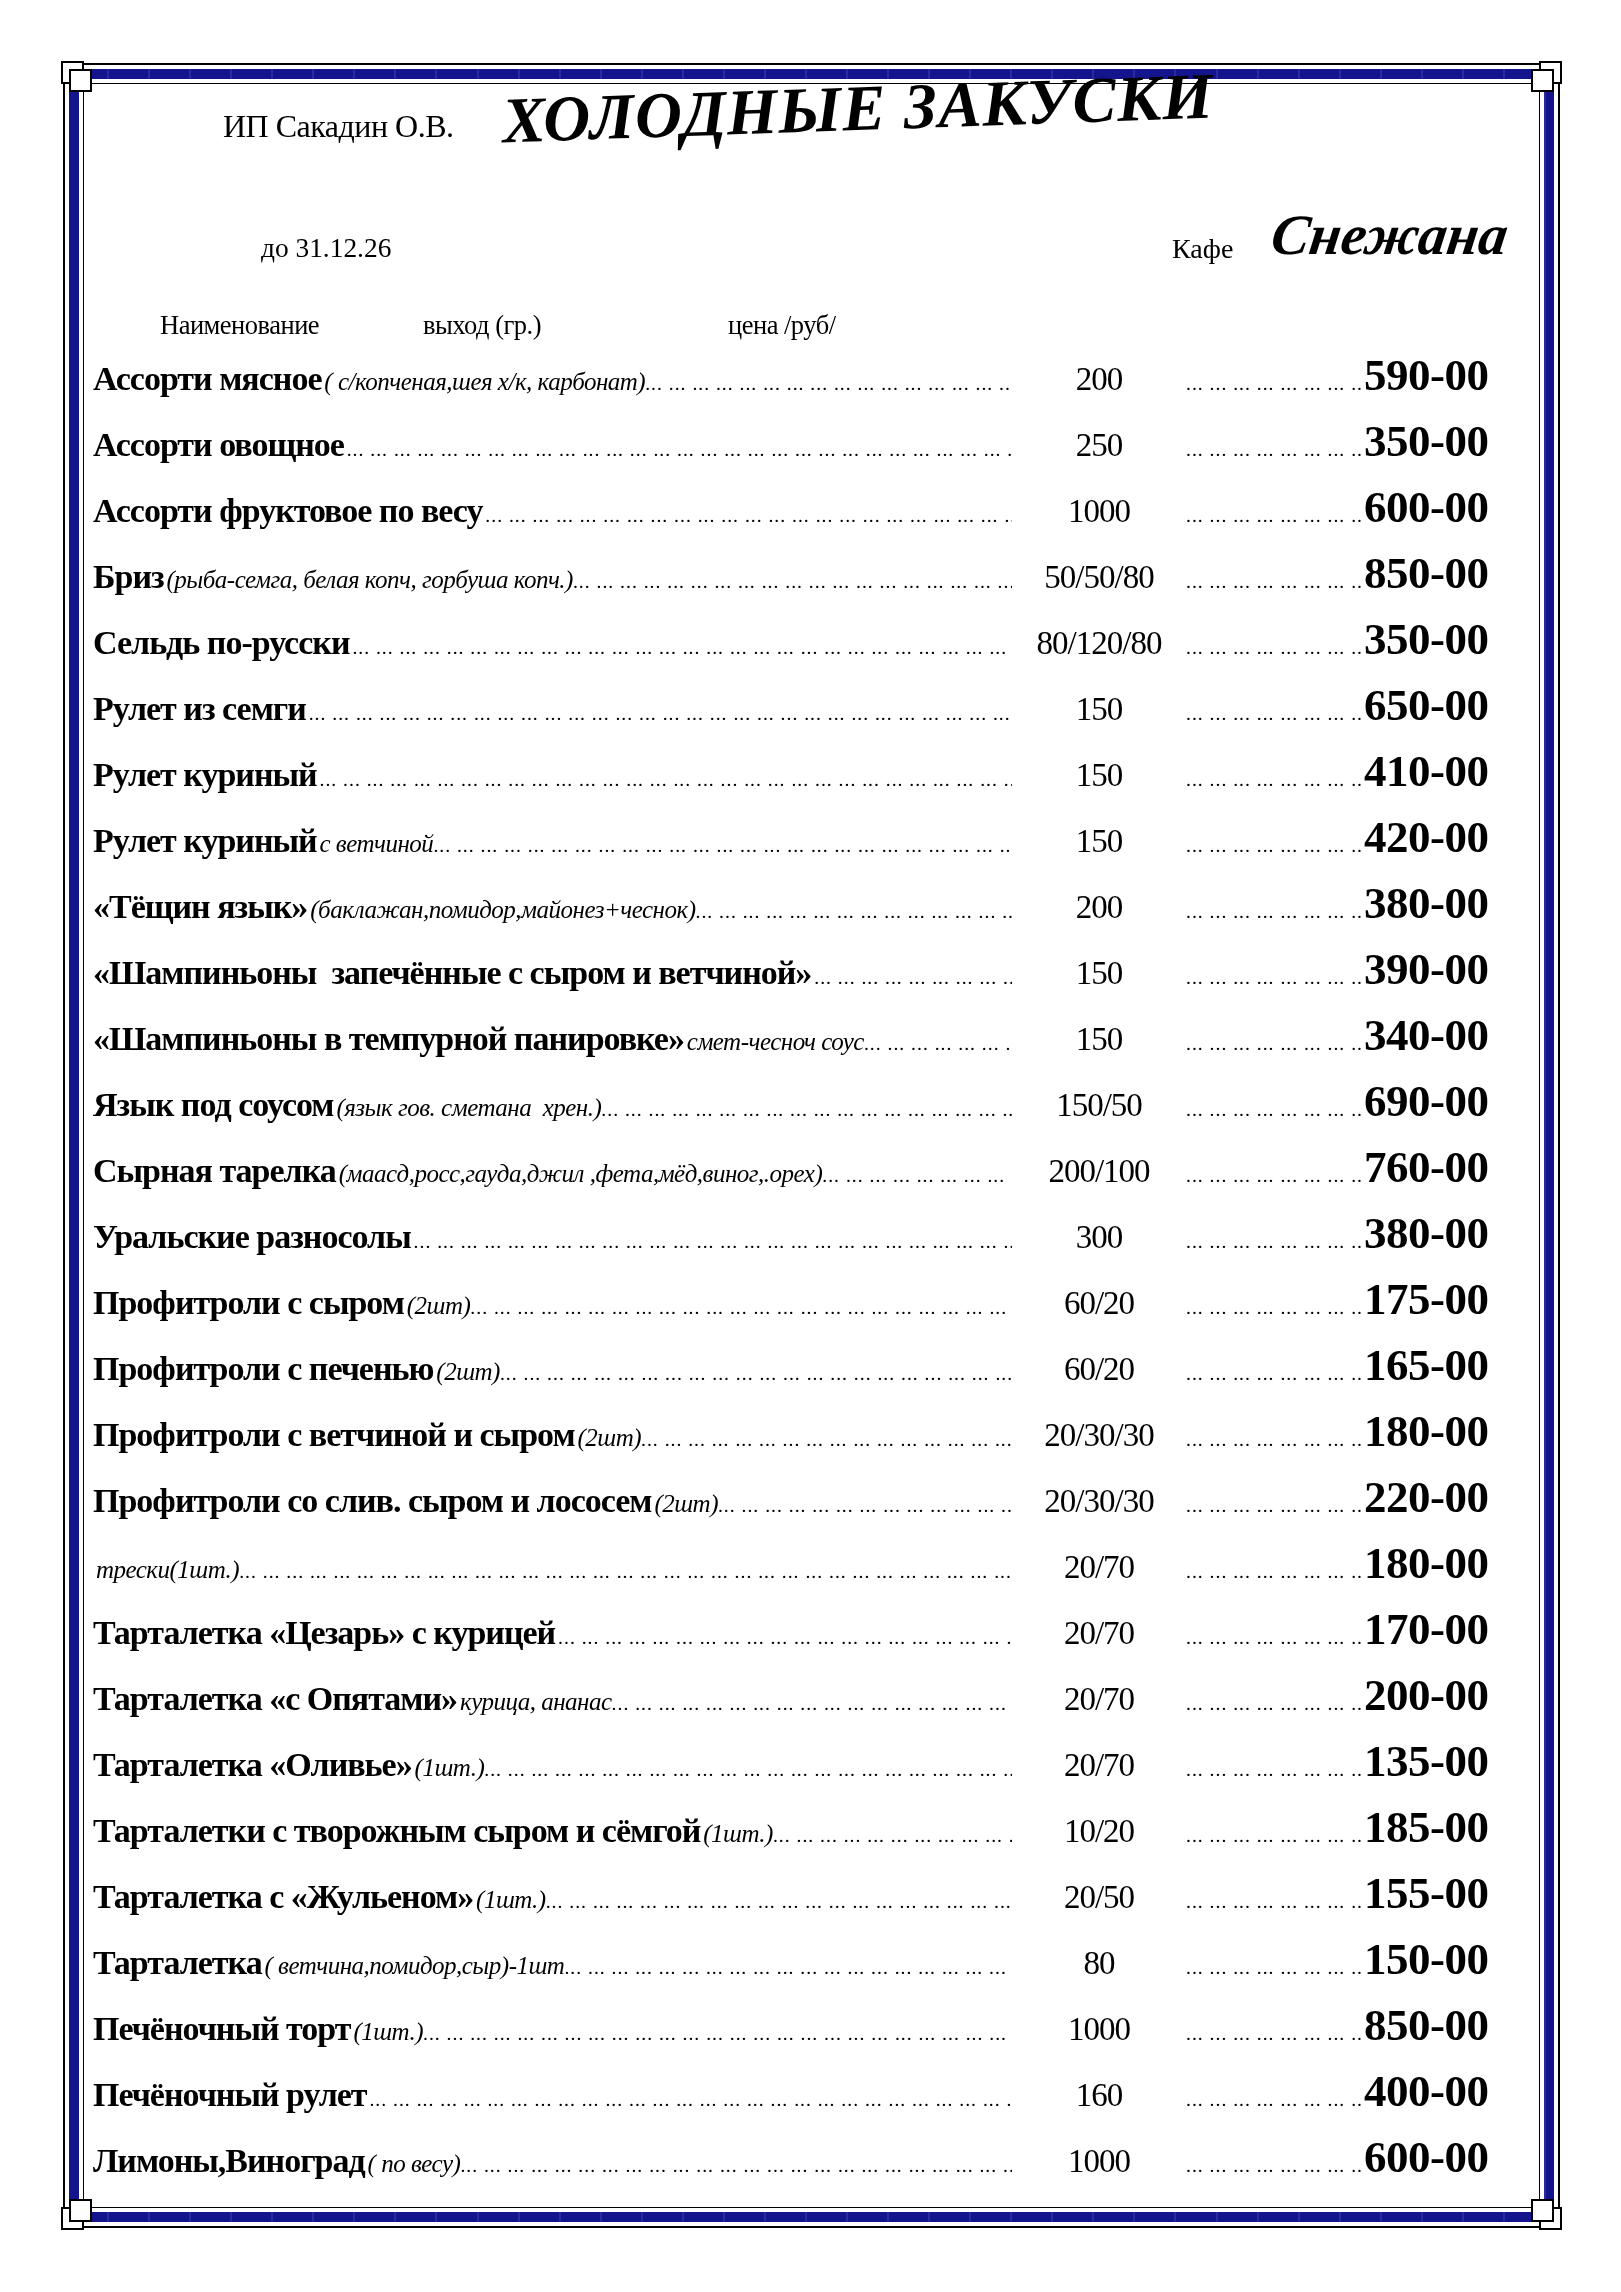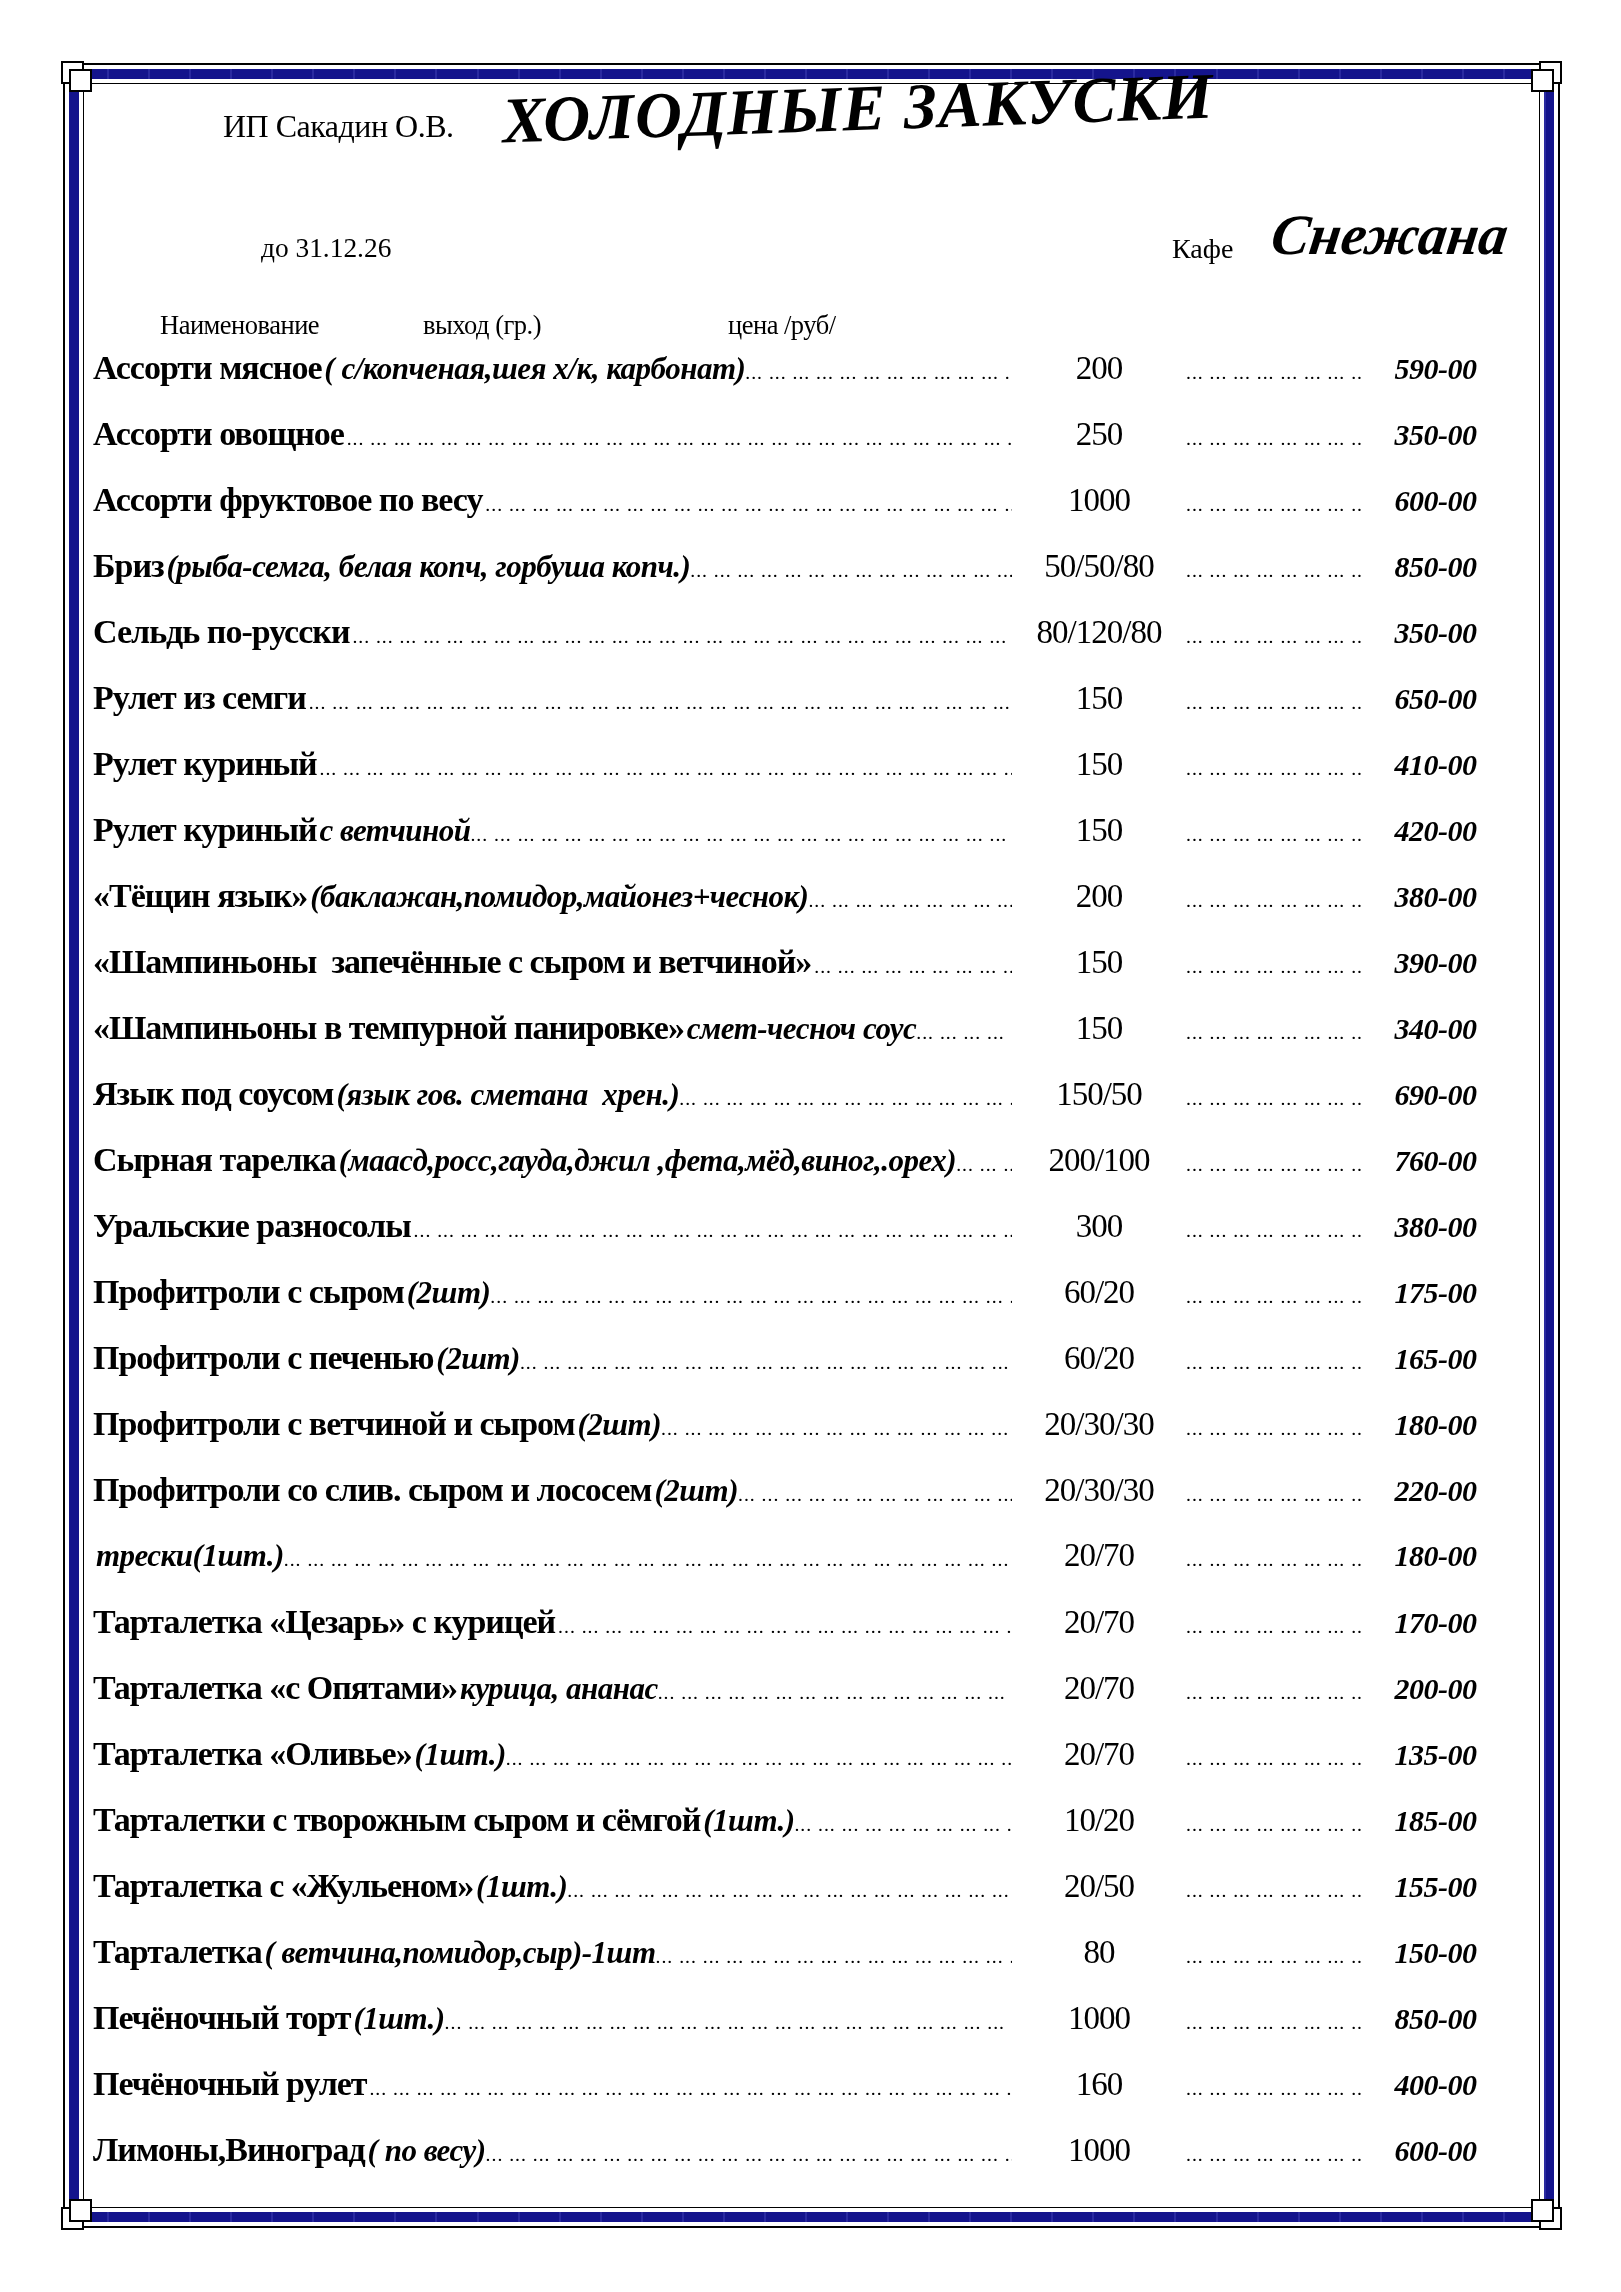--- a/index.html
+++ b/index.html
@@ -33,27 +33,27 @@
   
   .colhead { position:absolute; top:310px; font-size:26.5px; letter-spacing:-0.5px; white-space:nowrap; }
   .col-name   { left:160px; }
   .col-weight { left:423px; }
   .col-price  { left:728px; }
 
   
   .menu { position:absolute; left:93px; top:349px; width:1414px; }
   .row  { display:flex; align-items:baseline; height:66px; }
   .iname  { font-weight:700; font-size:34px; letter-spacing:-1px; white-space:pre; }
-  .idesc  { font-style:italic; font-weight:700; font-size:31px; letter-spacing:-0.5px; white-space:pre; margin-left:2.9px; }
+  .idesc  { font-style:italic; font-weight:400; font-size:25px; letter-spacing:-0.5px; white-space:pre; margin-left:2.9px; }
   .leader { overflow:hidden; white-space:nowrap; font-size:19.6px; letter-spacing:1px; }
   .leader::after { content:"... ... ... ... ... ... ... ... ... ... ... ... ... ... ... ... ... ... ... ... ... ... ... ... ... ... ... ... ... ... ... ... ... ... ... ... ... ... ... ... ... ..."; }
   .lead1  { flex:1 1 auto; min-width:19.6px; }
   .lead2  { width:178px; flex:0 0 auto; }
   .iweight{ width:174px; flex:0 0 auto; text-align:center; font-size:33px; letter-spacing:-1px; white-space:nowrap; }
-  .iprice { width:143px; flex:0 0 auto; text-align:center; font-style:italic; font-weight:700; font-size:30px;
+  .iprice { width:143px; flex:0 0 auto; text-align:left; font-weight:700; font-size:45px;
             letter-spacing:-0.5px; white-space:nowrap; }
 </style>
 </head>
 <body>
 
 <div class="b-outer"></div>
 <div class="b-navy"></div>
 <div class="b-inner"></div>
 <div class="corner c-tl1"></div>
 <div class="corner c-tl2"></div>

